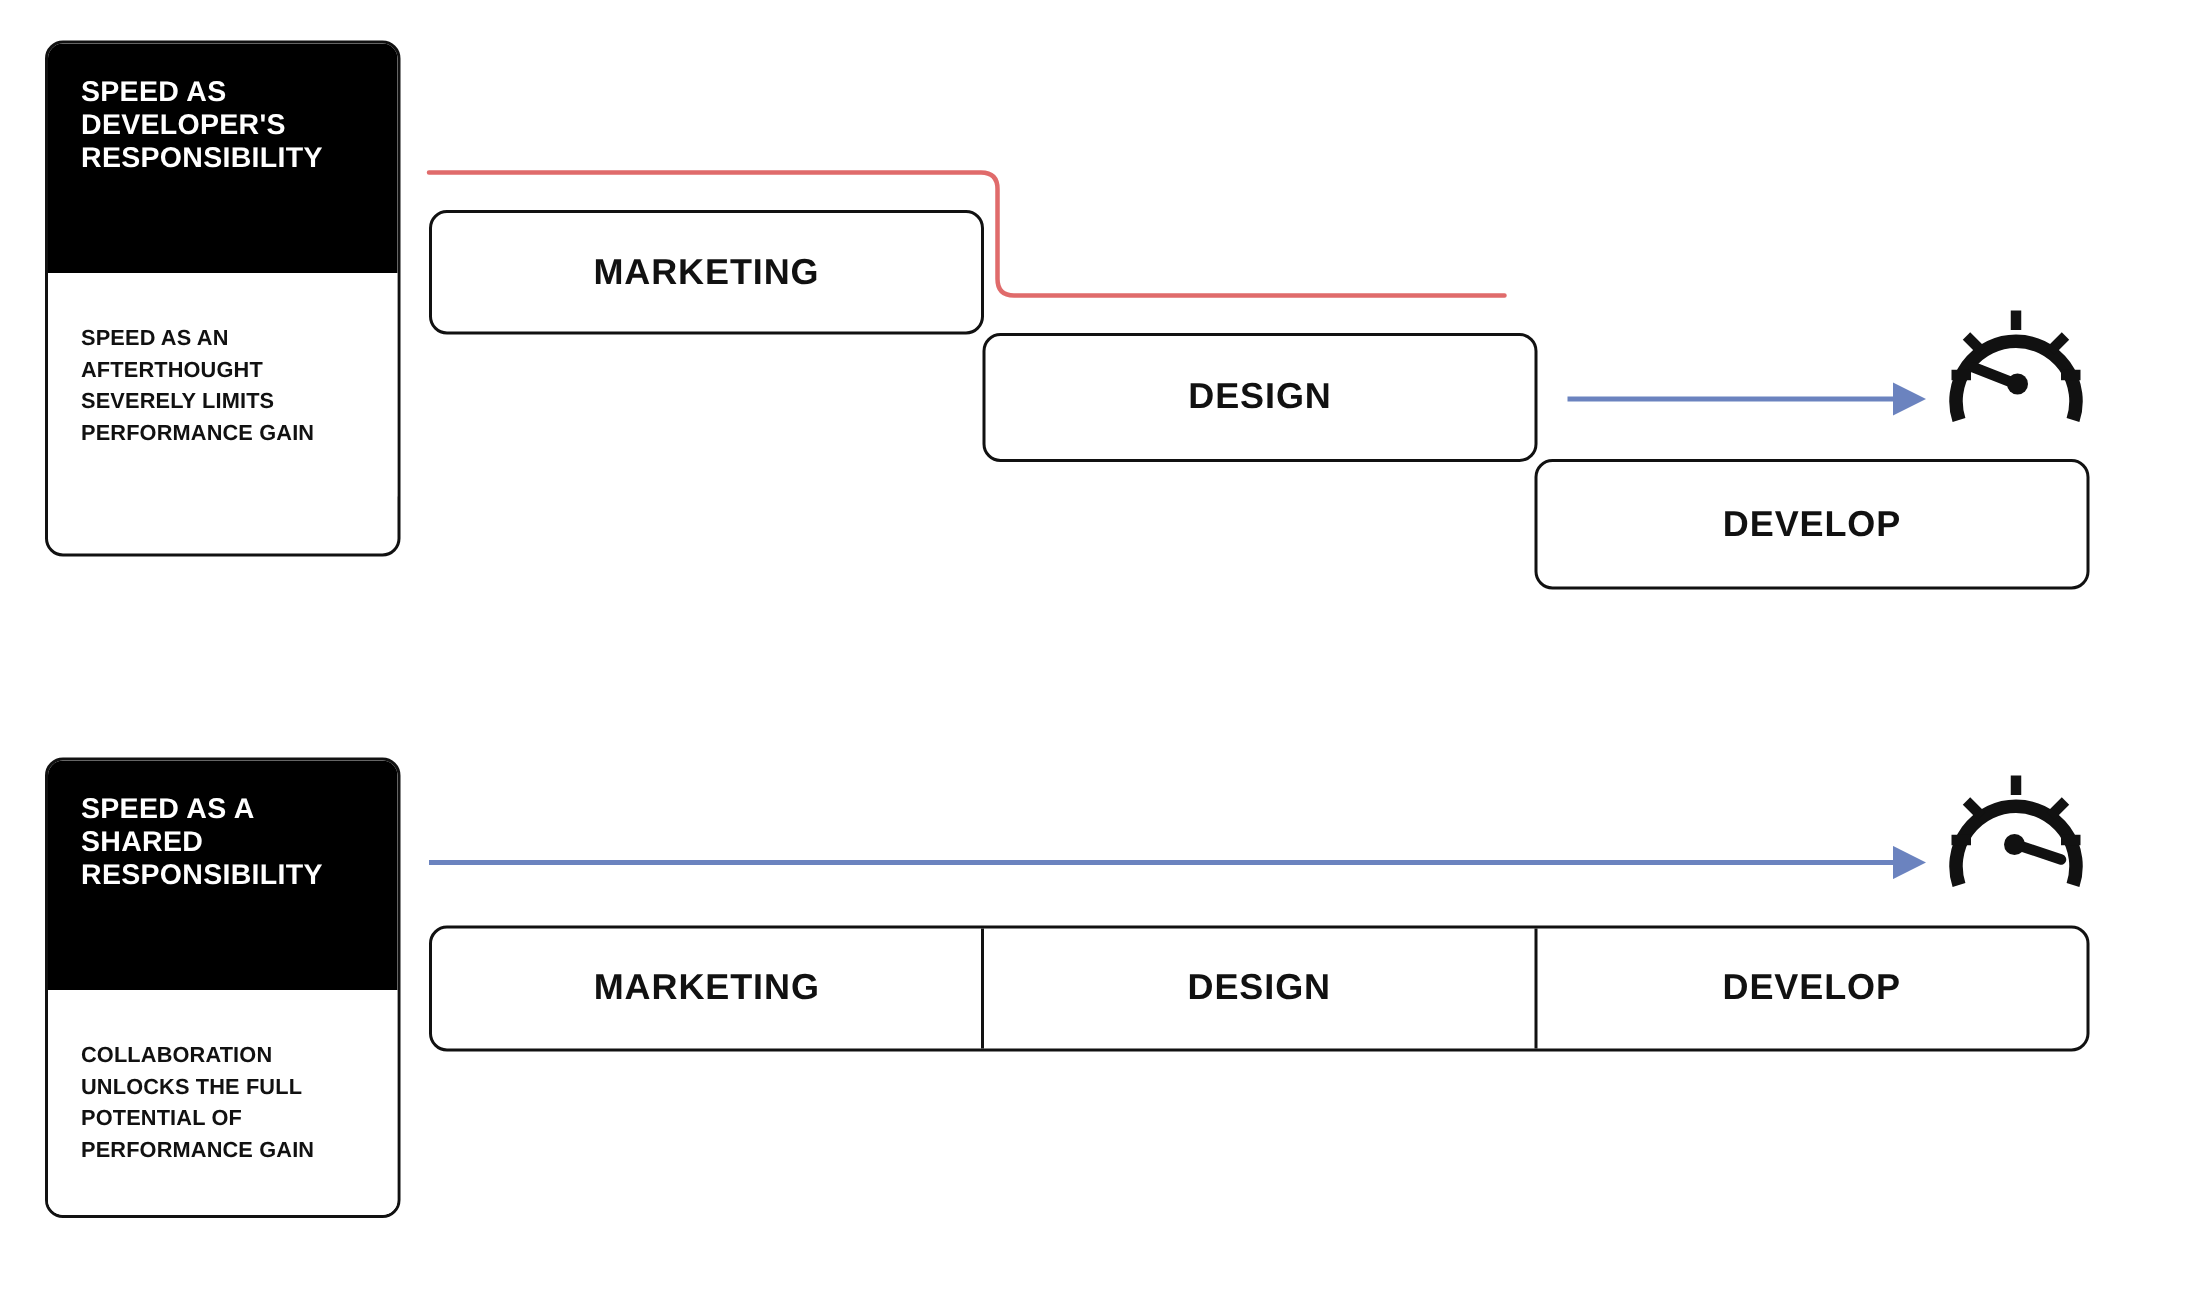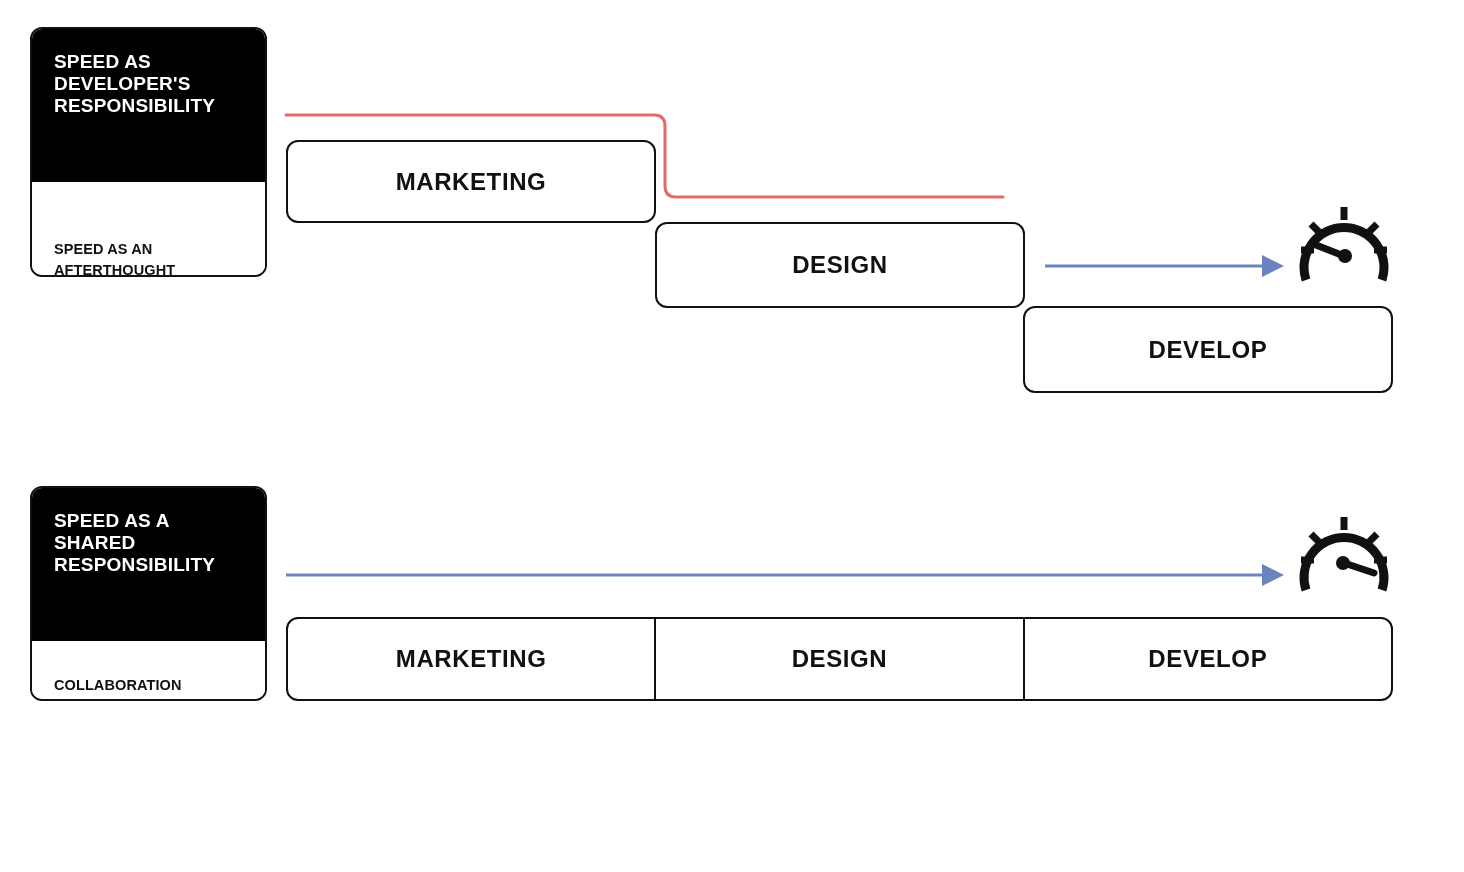--- a/index.html
+++ b/index.html
@@ -47,25 +47,25 @@
   }
   .card-body-text {
     font-size: 14.5px;
     font-weight: bold;
     line-height: 1.45;
     letter-spacing: 0.1px;
     white-space: pre-line;
     margin: 0;
   }
 
-  #card-top    { left: 30px; top: 27px;  height: 250px; }
+  #card-top    { left: 30px; top: 27px;  height: 344px; }
   #card-top .card-header { height: 153px; }
-  #card-top .card-body   { height: 149px; margin-top: 23px; }
-
-  #card-bottom { left: 30px; top: 486px; height: 215px; }
+  #card-top .card-body   { height: 149px; }
+
+  #card-bottom { left: 30px; top: 505px; height: 307px; }
   #card-bottom .card-header { height: 153px; }
   #card-bottom .card-body   { height: 150px; }
 
   
   .stage-box {
     position: absolute;
     border: 2.5px solid #111111;
     border-radius: 12px;
     background: #ffffff;
     box-sizing: border-box;

